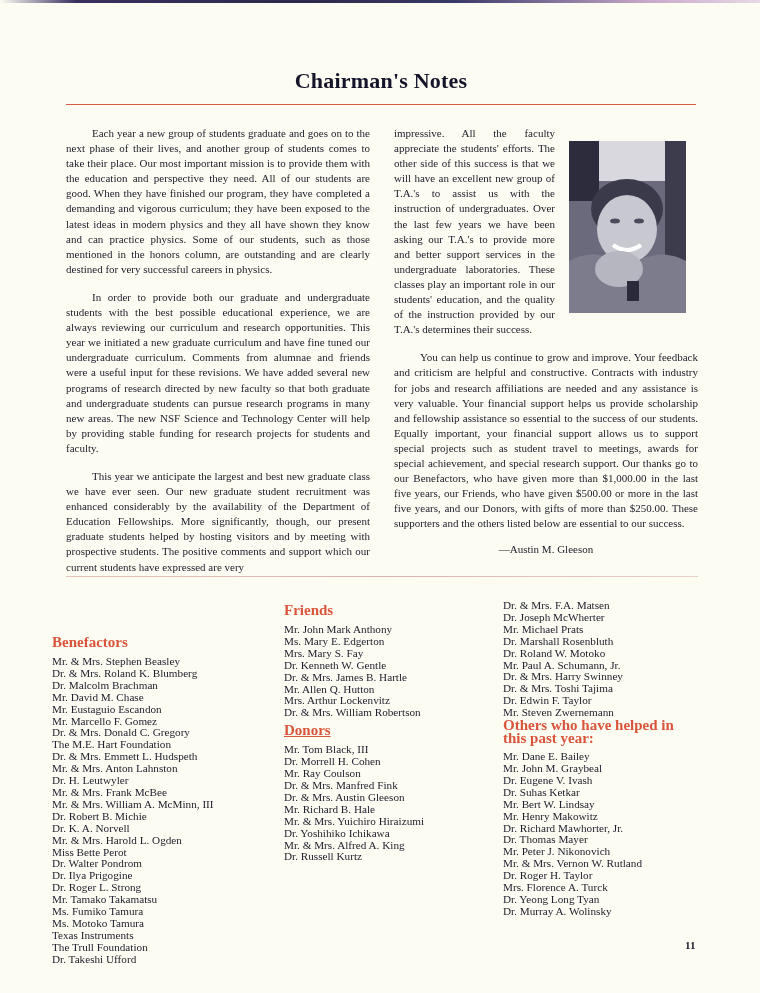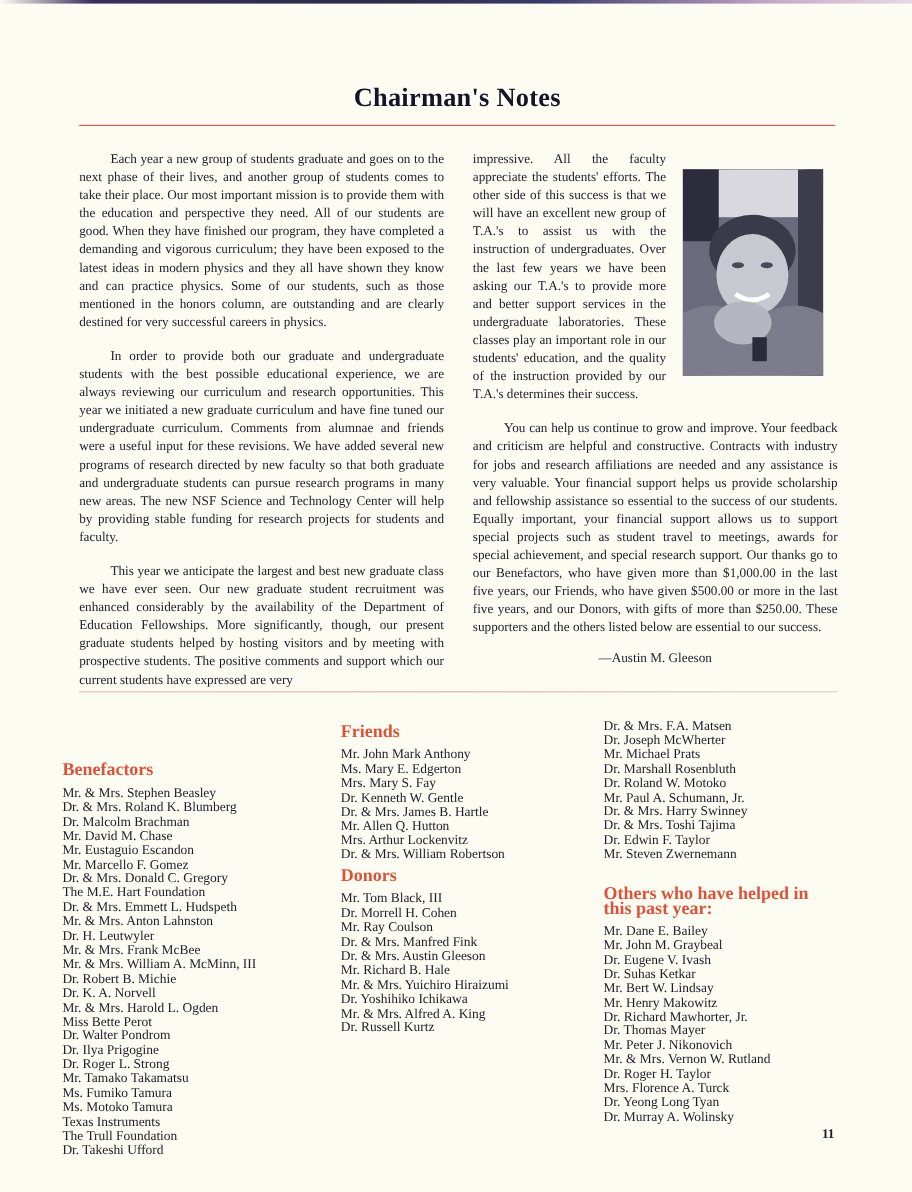--- a/index.html
+++ b/index.html
@@ -137,21 +137,21 @@
   <div id="friends-list">
       <div class="item">Mr. John Mark Anthony</div>
       <div class="item">Ms. Mary E. Edgerton</div>
       <div class="item">Mrs. Mary S. Fay</div>
       <div class="item">Dr. Kenneth W. Gentle</div>
       <div class="item">Dr. &amp; Mrs. James B. Hartle</div>
       <div class="item">Mr. Allen Q. Hutton</div>
       <div class="item">Mrs. Arthur Lockenvitz</div>
       <div class="item">Dr. &amp; Mrs. William Robertson</div>
     </div>
-  <div class="h" style="margin-top:4px;">Donors</div>
+  <div class="h" style="margin-top:4px;text-decoration:underline;">Donors</div>
   <div id="donors-list">
       <div class="item">Mr. Tom Black, III</div>
       <div class="item">Dr. Morrell H. Cohen</div>
       <div class="item">Mr. Ray Coulson</div>
       <div class="item">Dr. &amp; Mrs. Manfred Fink</div>
       <div class="item">Dr. &amp; Mrs. Austin Gleeson</div>
       <div class="item">Mr. Richard B. Hale</div>
       <div class="item">Mr. &amp; Mrs. Yuichiro Hiraizumi</div>
       <div class="item">Dr. Yoshihiko Ichikawa</div>
       <div class="item">Mr. &amp; Mrs. Alfred A. King</div>
@@ -165,21 +165,21 @@
       <div class="item">Dr. Joseph McWherter</div>
       <div class="item">Mr. Michael Prats</div>
       <div class="item">Dr. Marshall Rosenbluth</div>
       <div class="item">Dr. Roland W. Motoko</div>
       <div class="item">Mr. Paul A. Schumann, Jr.</div>
       <div class="item">Dr. &amp; Mrs. Harry Swinney</div>
       <div class="item">Dr. &amp; Mrs. Toshi Tajima</div>
       <div class="item">Dr. Edwin F. Taylor</div>
       <div class="item">Mr. Steven Zwernemann</div>
     </div>
-  <div class="h wrap" style="margin-top:20px; width:190px;">Others who have helped in this past year:</div>
+  <div class="h wrap" style="margin-top:0; width:190px;">Others who have helped in this past year:</div>
   <div id="others-list">
       <div class="item">Mr. Dane E. Bailey</div>
       <div class="item">Mr. John M. Graybeal</div>
       <div class="item">Dr. Eugene V. Ivash</div>
       <div class="item">Dr. Suhas Ketkar</div>
       <div class="item">Mr. Bert W. Lindsay</div>
       <div class="item">Mr. Henry Makowitz</div>
       <div class="item">Dr. Richard Mawhorter, Jr.</div>
       <div class="item">Dr. Thomas Mayer</div>
       <div class="item">Mr. Peter J. Nikonovich</div>

